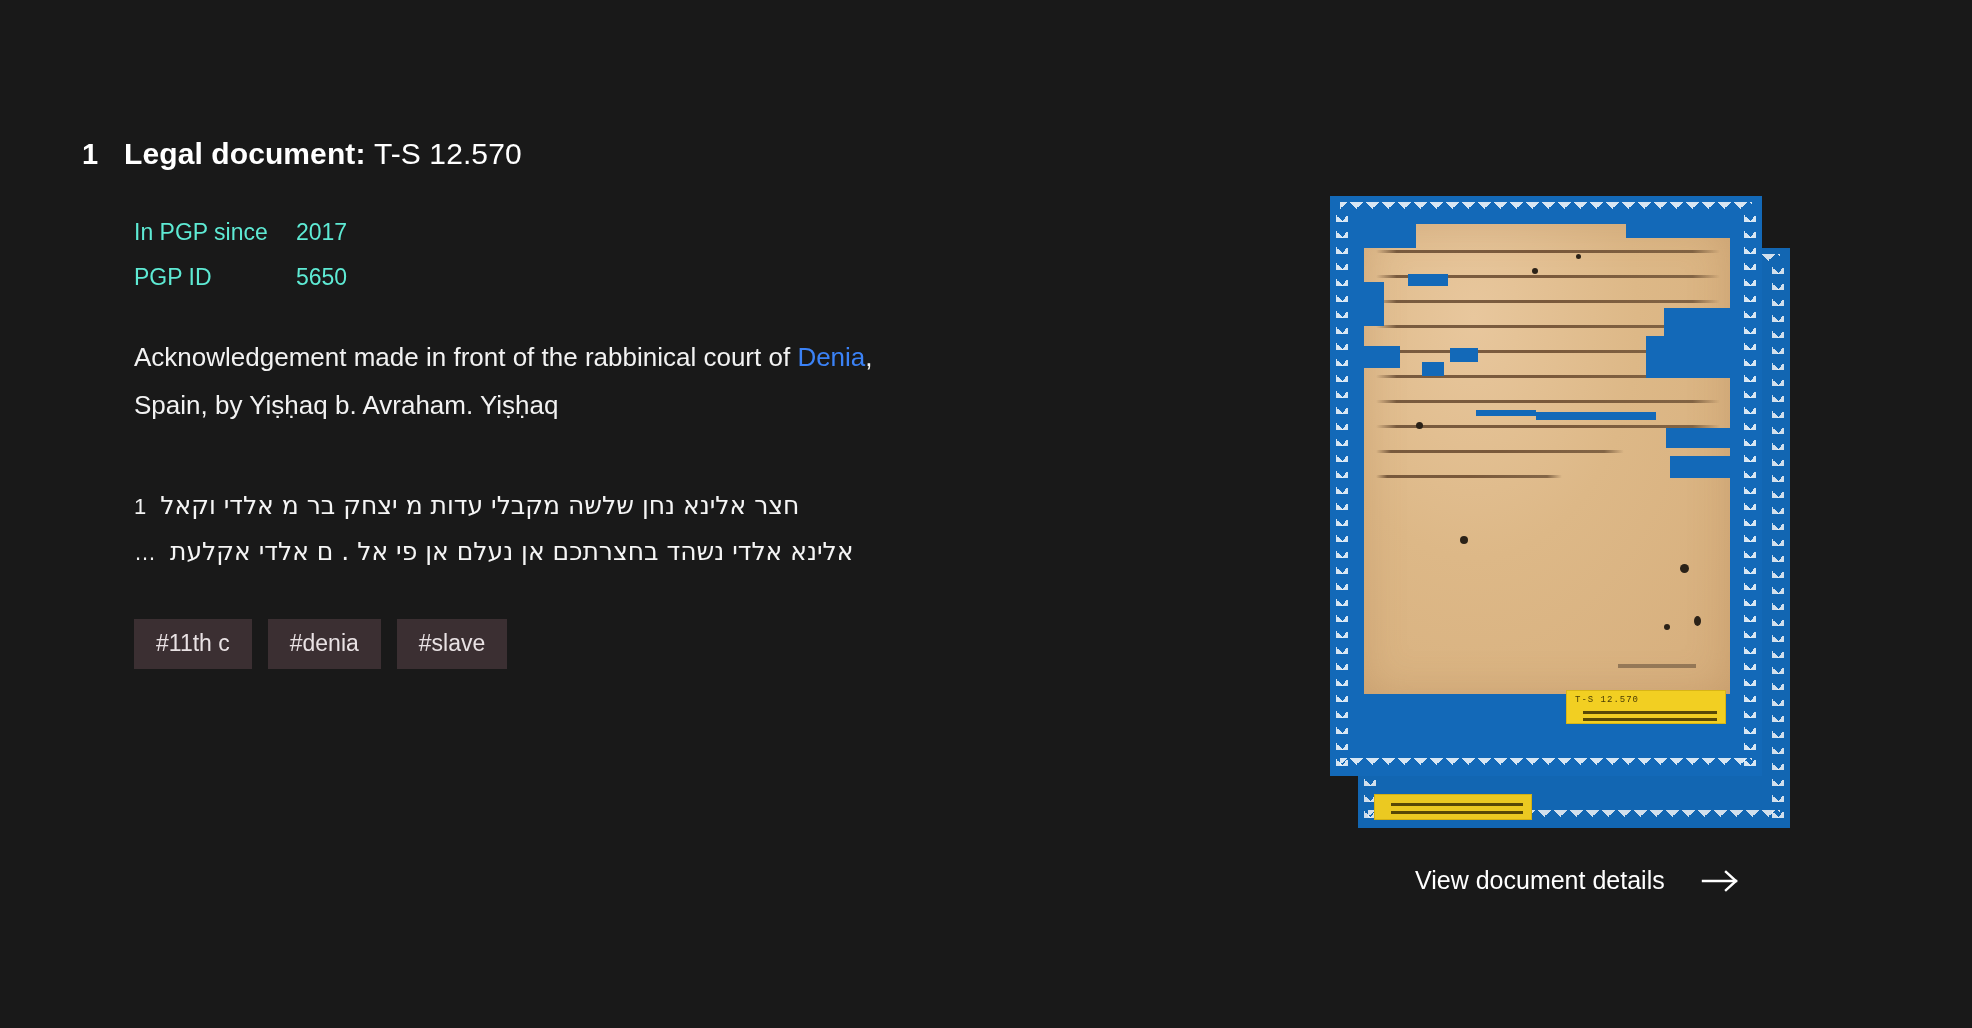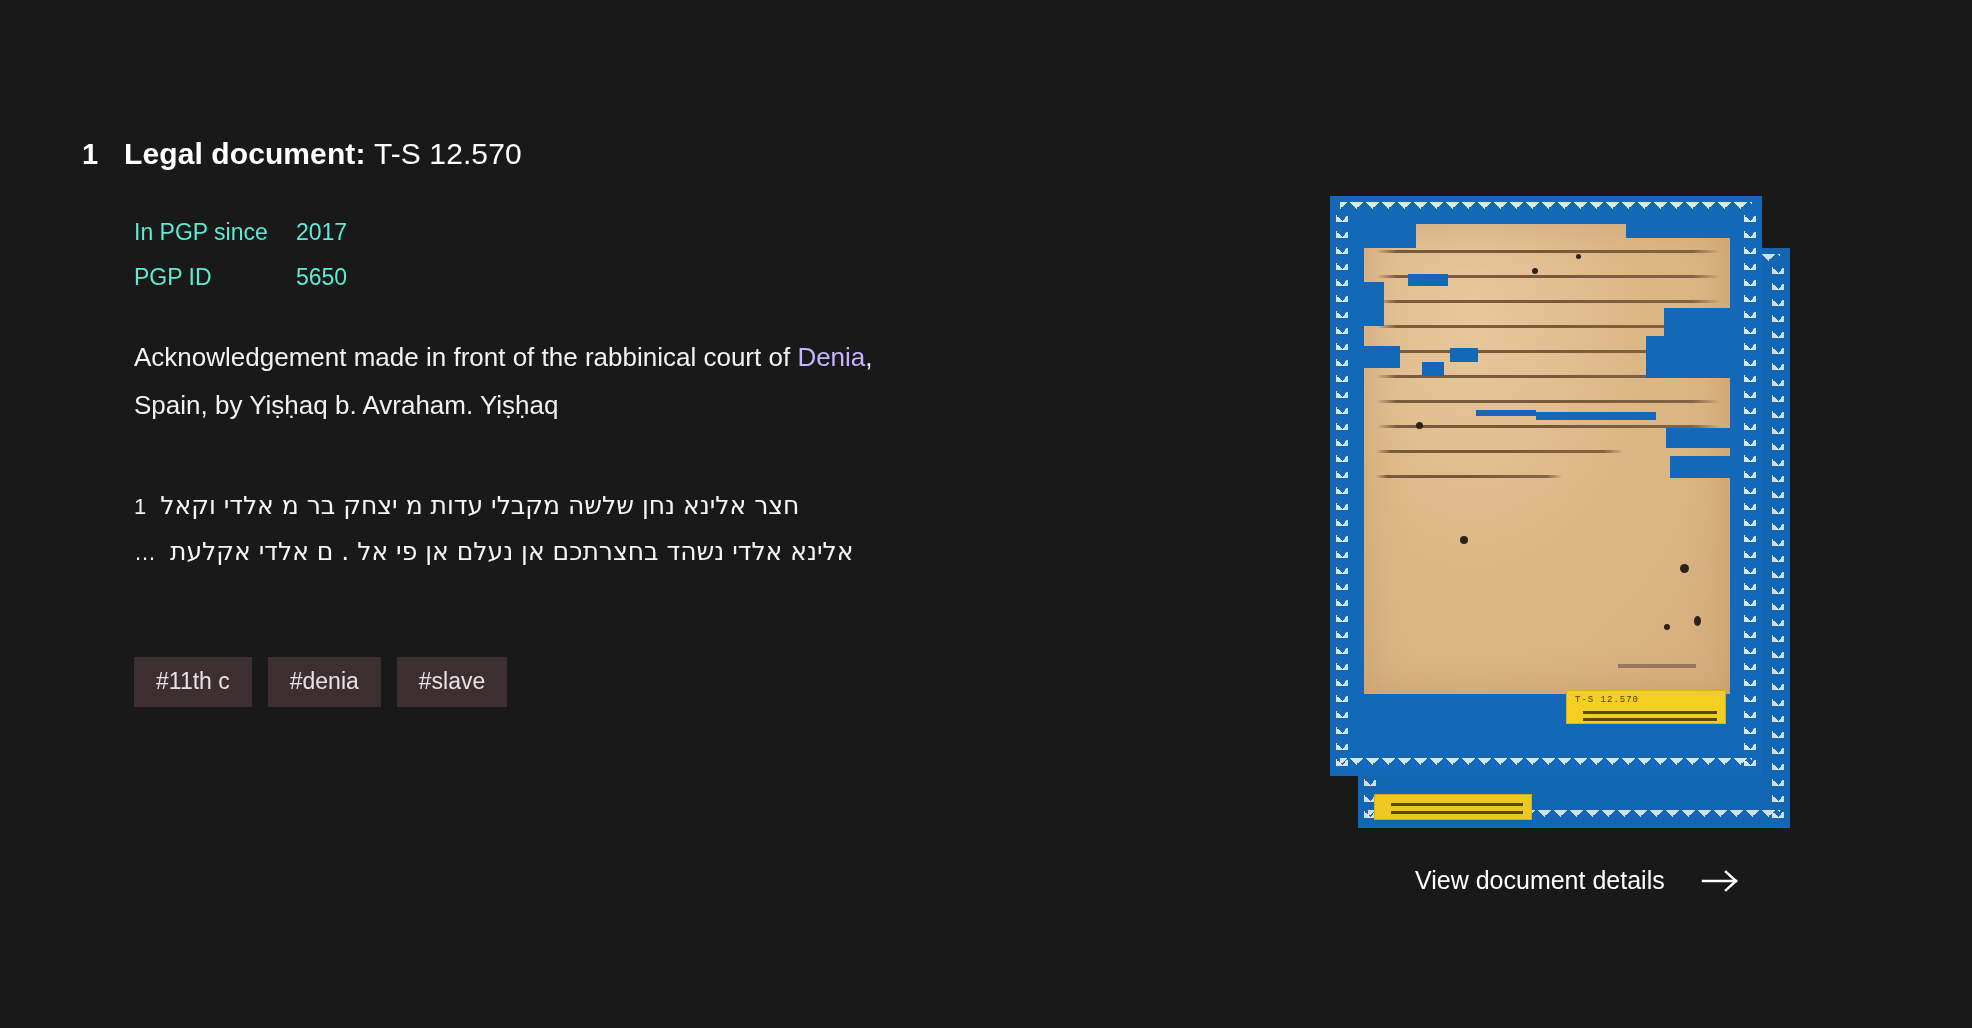--- a/index.html
+++ b/index.html
@@ -73,21 +73,21 @@
 
   .description {
     margin-left: 52px;
     margin-top: 44px;
     font-size: 26px;
     line-height: 1.85;
     color: #f2f2f2;
     max-width: 810px;
   }
   .description .place-link {
-    color: #c4b5fd;
+    color: #3b82f6;
   }
 
   .transcription {
     margin-left: 52px;
     margin-top: 54px;
     width: 950px;
     direction: rtl;
     text-align: right;
     font-family: "DejaVu Sans", sans-serif;
     font-size: 25px;
@@ -126,21 +126,20 @@
     display: flex;
     gap: 16px;
   }
   .tag {
     background: #3b2f32;
     color: #e9e2e4;
     font-size: 23px;
     padding: 13px 22px 14px 22px;
     line-height: 1;
     white-space: nowrap;
-    margin-top: 38px;
   }
 
   
   .image-area {
     position: absolute;
     left: 1330px;
     top: 196px;
     width: 460px;
     height: 640px;
   }

